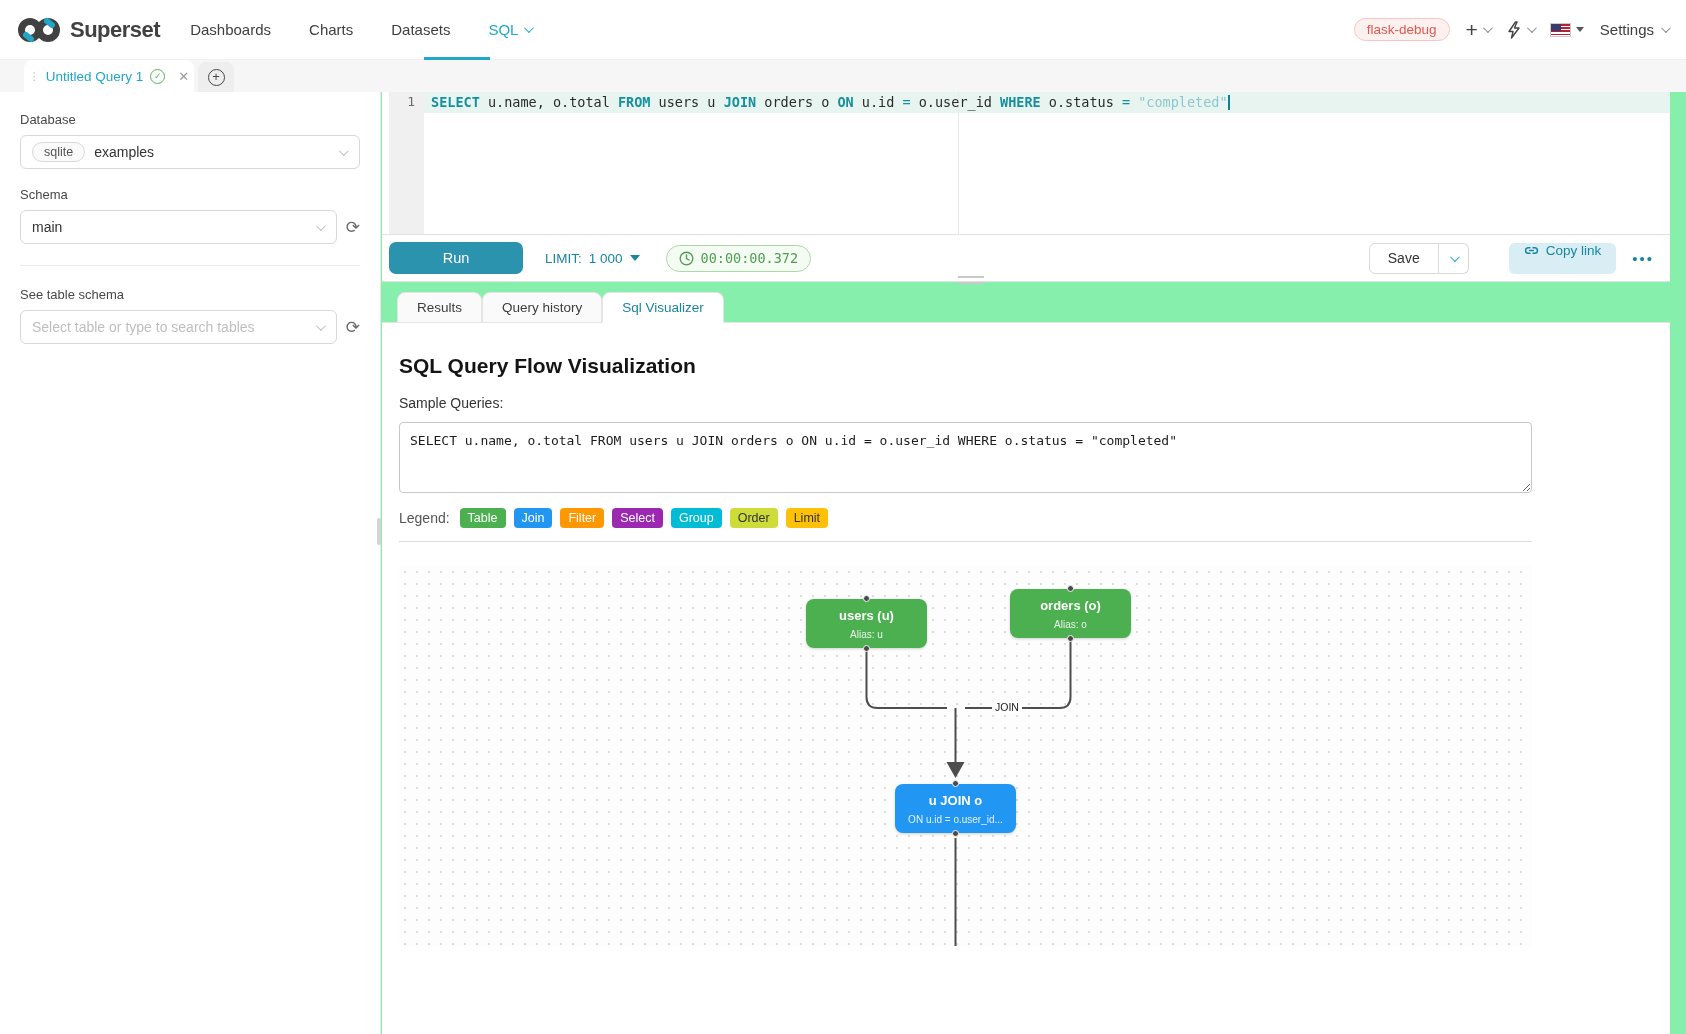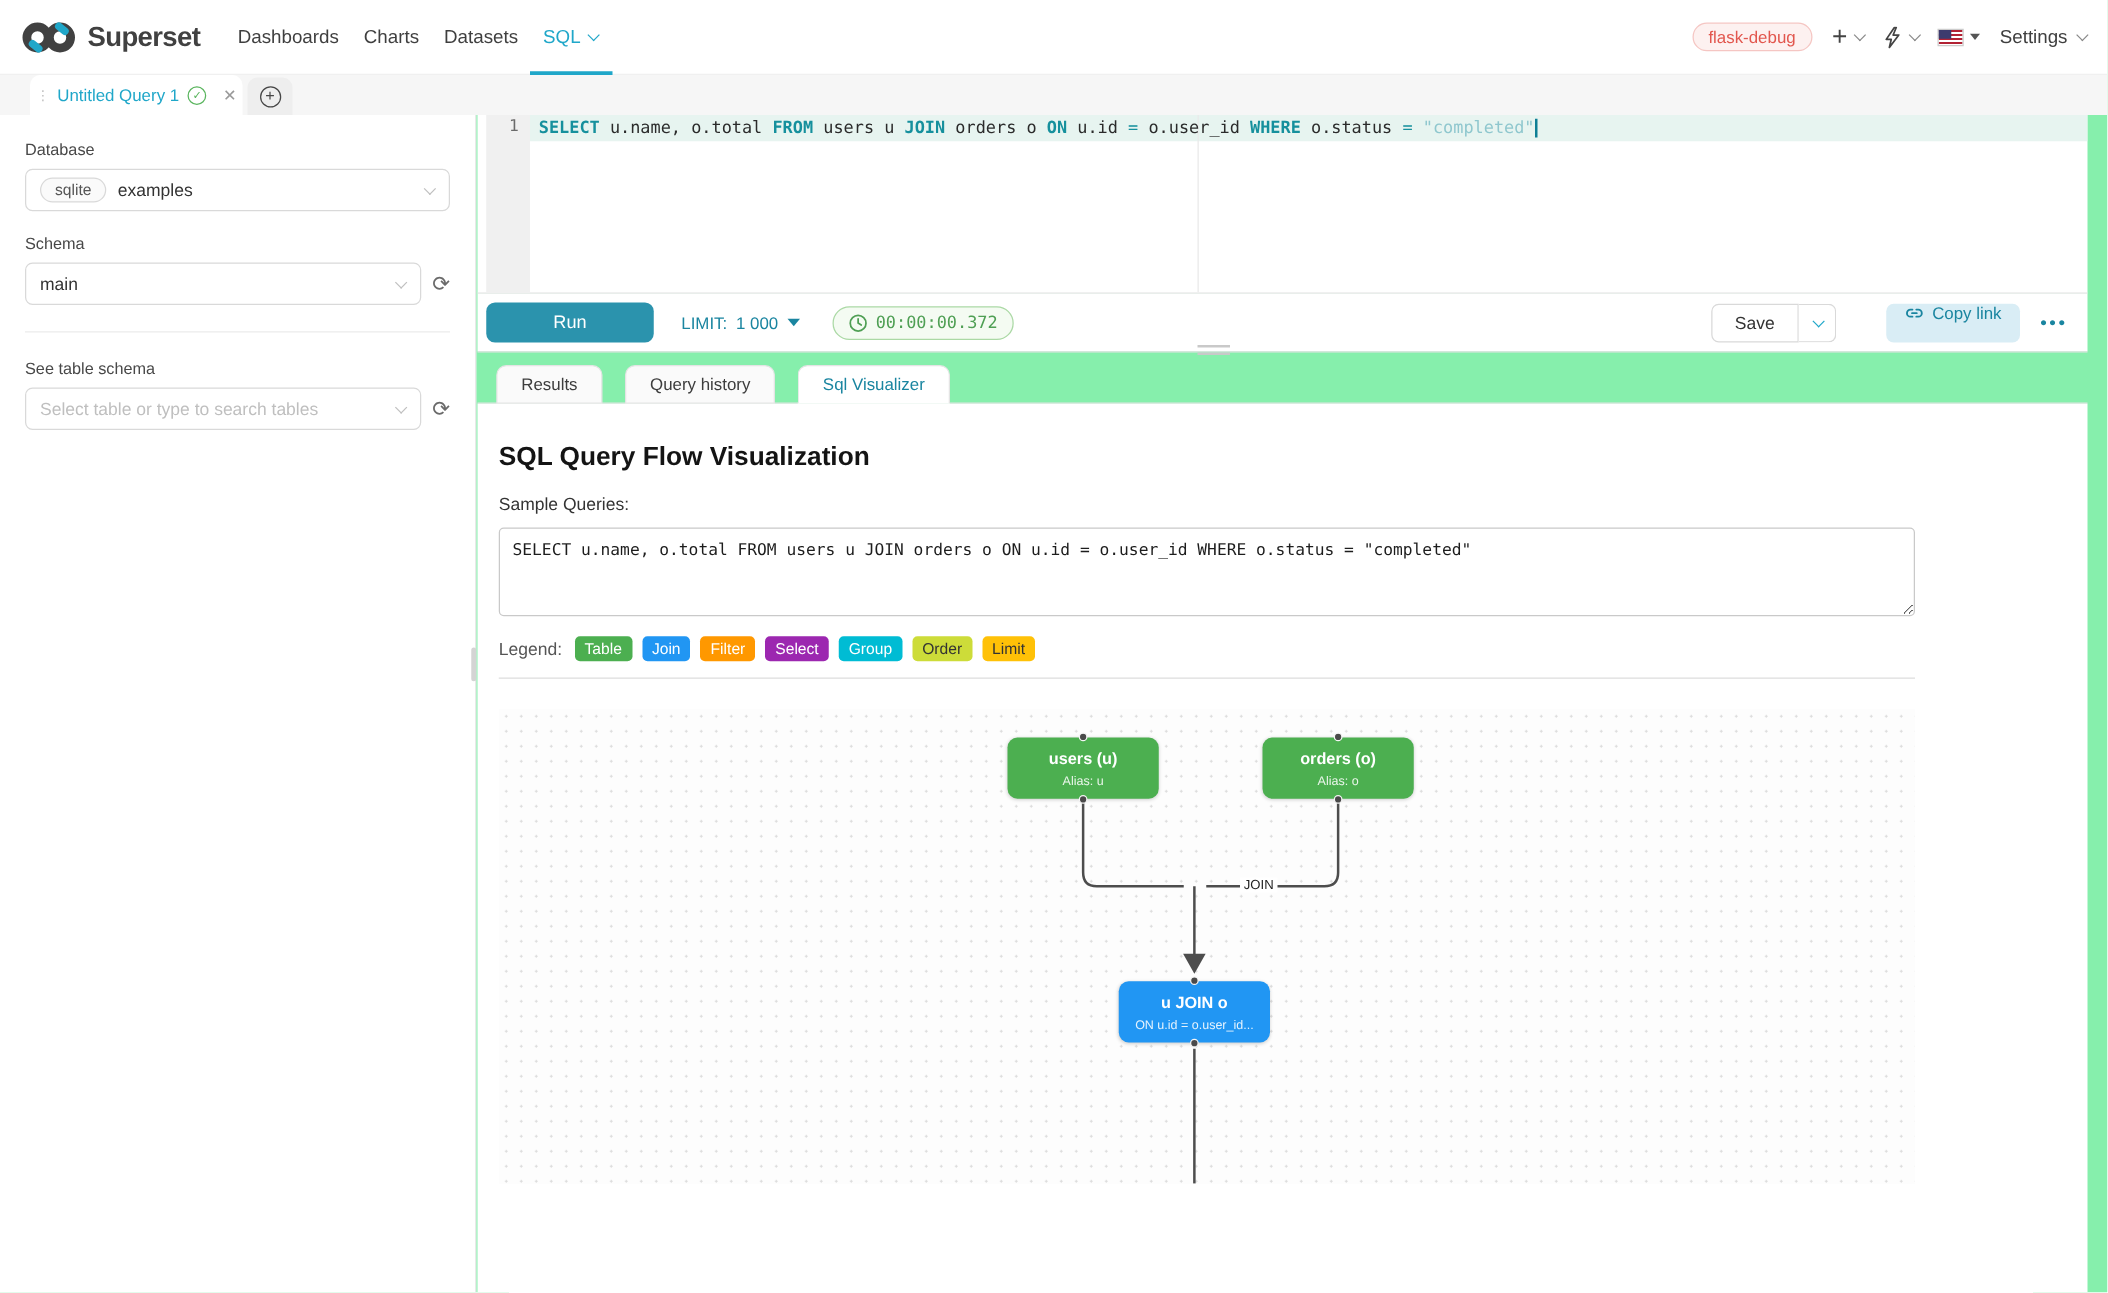--- a/index.html
+++ b/index.html
@@ -5,21 +5,21 @@
   * { margin:0; padding:0; box-sizing:border-box; }
   html,body { background:#fff; }
   body { font-family:"Liberation Sans", sans-serif; }
   #app { position:relative; width:1686px; height:1034px; background:#86efac; overflow:hidden; }
 
   
   .navbar { position:absolute; left:0; top:0; width:1686px; height:60px; background:#fff;
             border-bottom:1px solid #f0f0f0; display:flex; align-items:center; }
   .brand { display:flex; align-items:center; gap:8px; margin-left:16px; }
   .brand-name { font-size:22px; font-weight:bold; color:#414141; letter-spacing:-0.5px; }
-  .nav-items { display:flex; align-items:center; margin-left:30px; gap:20px; }
+  .nav-items { display:flex; align-items:center; margin-left:30px; gap:38px; }
   .nav-item { font-size:15px; color:#3f3f3f; cursor:pointer; }
   .nav-item.active { color:#20a7c9; display:flex; align-items:center; gap:6px; }
   .sql-underline { position:absolute; left:424px; top:57px; width:66px; height:3px; background:#20a7c9; }
   .nav-right { margin-left:auto; margin-right:18px; display:flex; align-items:center; gap:16px; }
   .env-pill { font-size:13.5px; color:#e2574e; background:#fdf1f0; border:1px solid #f5c6c3;
               border-radius:12px; padding:3px 12px; }
   .chev { display:inline-block; width:7px; height:7px; border-right:1.6px solid #888;
           border-bottom:1.6px solid #888; transform:rotate(45deg) translateY(-2px); }
   .chev.teal { border-color:#20a7c9; }
   .icon-group { display:flex; align-items:center; gap:5px; cursor:pointer; }
@@ -104,21 +104,21 @@
               cursor:pointer; font-family:"Liberation Sans", sans-serif; }
   .more-dots { margin-left:16px; color:#1a85a0; font-size:15px; letter-spacing:2px; cursor:pointer; }
 
   
   .splitter { position:absolute; left:382px; top:281px; width:1288px; height:1px; background:#e3e3e3; }
   .drag-handle { position:absolute; left:576px; top:-5px; width:26px; height:8px; cursor:row-resize;
                  border-top:2px solid #c9c9c9; border-bottom:2px solid #c9c9c9; }
 
   
   .south-tabs { position:absolute; left:382px; top:292px; width:1288px; height:31px;
-                border-bottom:1px solid #e4e4e4; padding-left:15px; display:flex; gap:18px; }
+                border-bottom:1px solid #e4e4e4; padding-left:15px; display:flex; gap:0; }
   .stab { height:31px; padding:0 19px; display:flex; align-items:center; font-size:13.5px; color:#3d3d3d;
           background:#fafafa; border:1px solid #e4e4e4; border-radius:8px 8px 0 0; cursor:pointer; }
   .stab.active { background:#fff; color:#1a85a0; border-bottom-color:#fff; position:relative; z-index:2; }
 
   
   .content { position:absolute; left:382px; top:323px; width:1288px; height:711px; background:#fff;
              padding-left:17px; }
   .viz-title { margin-top:31px; font-size:21px; font-weight:bold; color:#141414; }
   .auto-row { margin-top:21px; display:flex; align-items:center; gap:9px; }
   .auto-row input { width:16px; height:16px; accent-color:#1890ff; }
@@ -314,21 +314,21 @@
     <div class="canvas">
       <svg class="edge-svg">
         <path d="M467.5 75 V131 Q467.5 142 478.5 142 H548" fill="none" stroke="#4d4d4d" stroke-width="2"></path>
         <path d="M671.5 75 V131 Q671.5 142 660.5 142 H566" fill="none" stroke="#4d4d4d" stroke-width="2"></path>
         <path d="M556.5 142 V197" fill="none" stroke="#4d4d4d" stroke-width="2"></path>
         <polygon points="547.5,196 565.5,196 556.5,212" fill="#4d4d4d"></polygon>
         <path d="M556.5 272 V380" fill="none" stroke="#4d4d4d" stroke-width="2"></path>
       </svg>
       <div class="edge-label">JOIN</div>
 
-      <div class="flow-node" style="left: 407px; top: 23px; background-color: rgb(76, 175, 80); border-color: rgb(56, 142, 60);">
+      <div class="flow-node" style="left: 407px; top: 33px; background-color: rgb(76, 175, 80); border-color: rgb(56, 142, 60);">
         <div class="node-title">users (u)</div>
         <div class="node-sub">Alias: u</div>
         <span class="handle" style="left:57px; top:-4px;"></span>
         <span class="handle" style="left:57px; bottom:-4px;"></span>
       </div>
 
       <div class="flow-node" style="left: 611px; top: 23px; background-color: rgb(76, 175, 80); border-color: rgb(56, 142, 60);">
         <div class="node-title">orders (o)</div>
         <div class="node-sub">Alias: o</div>
         <span class="handle" style="left:57px; top:-4px;"></span>

